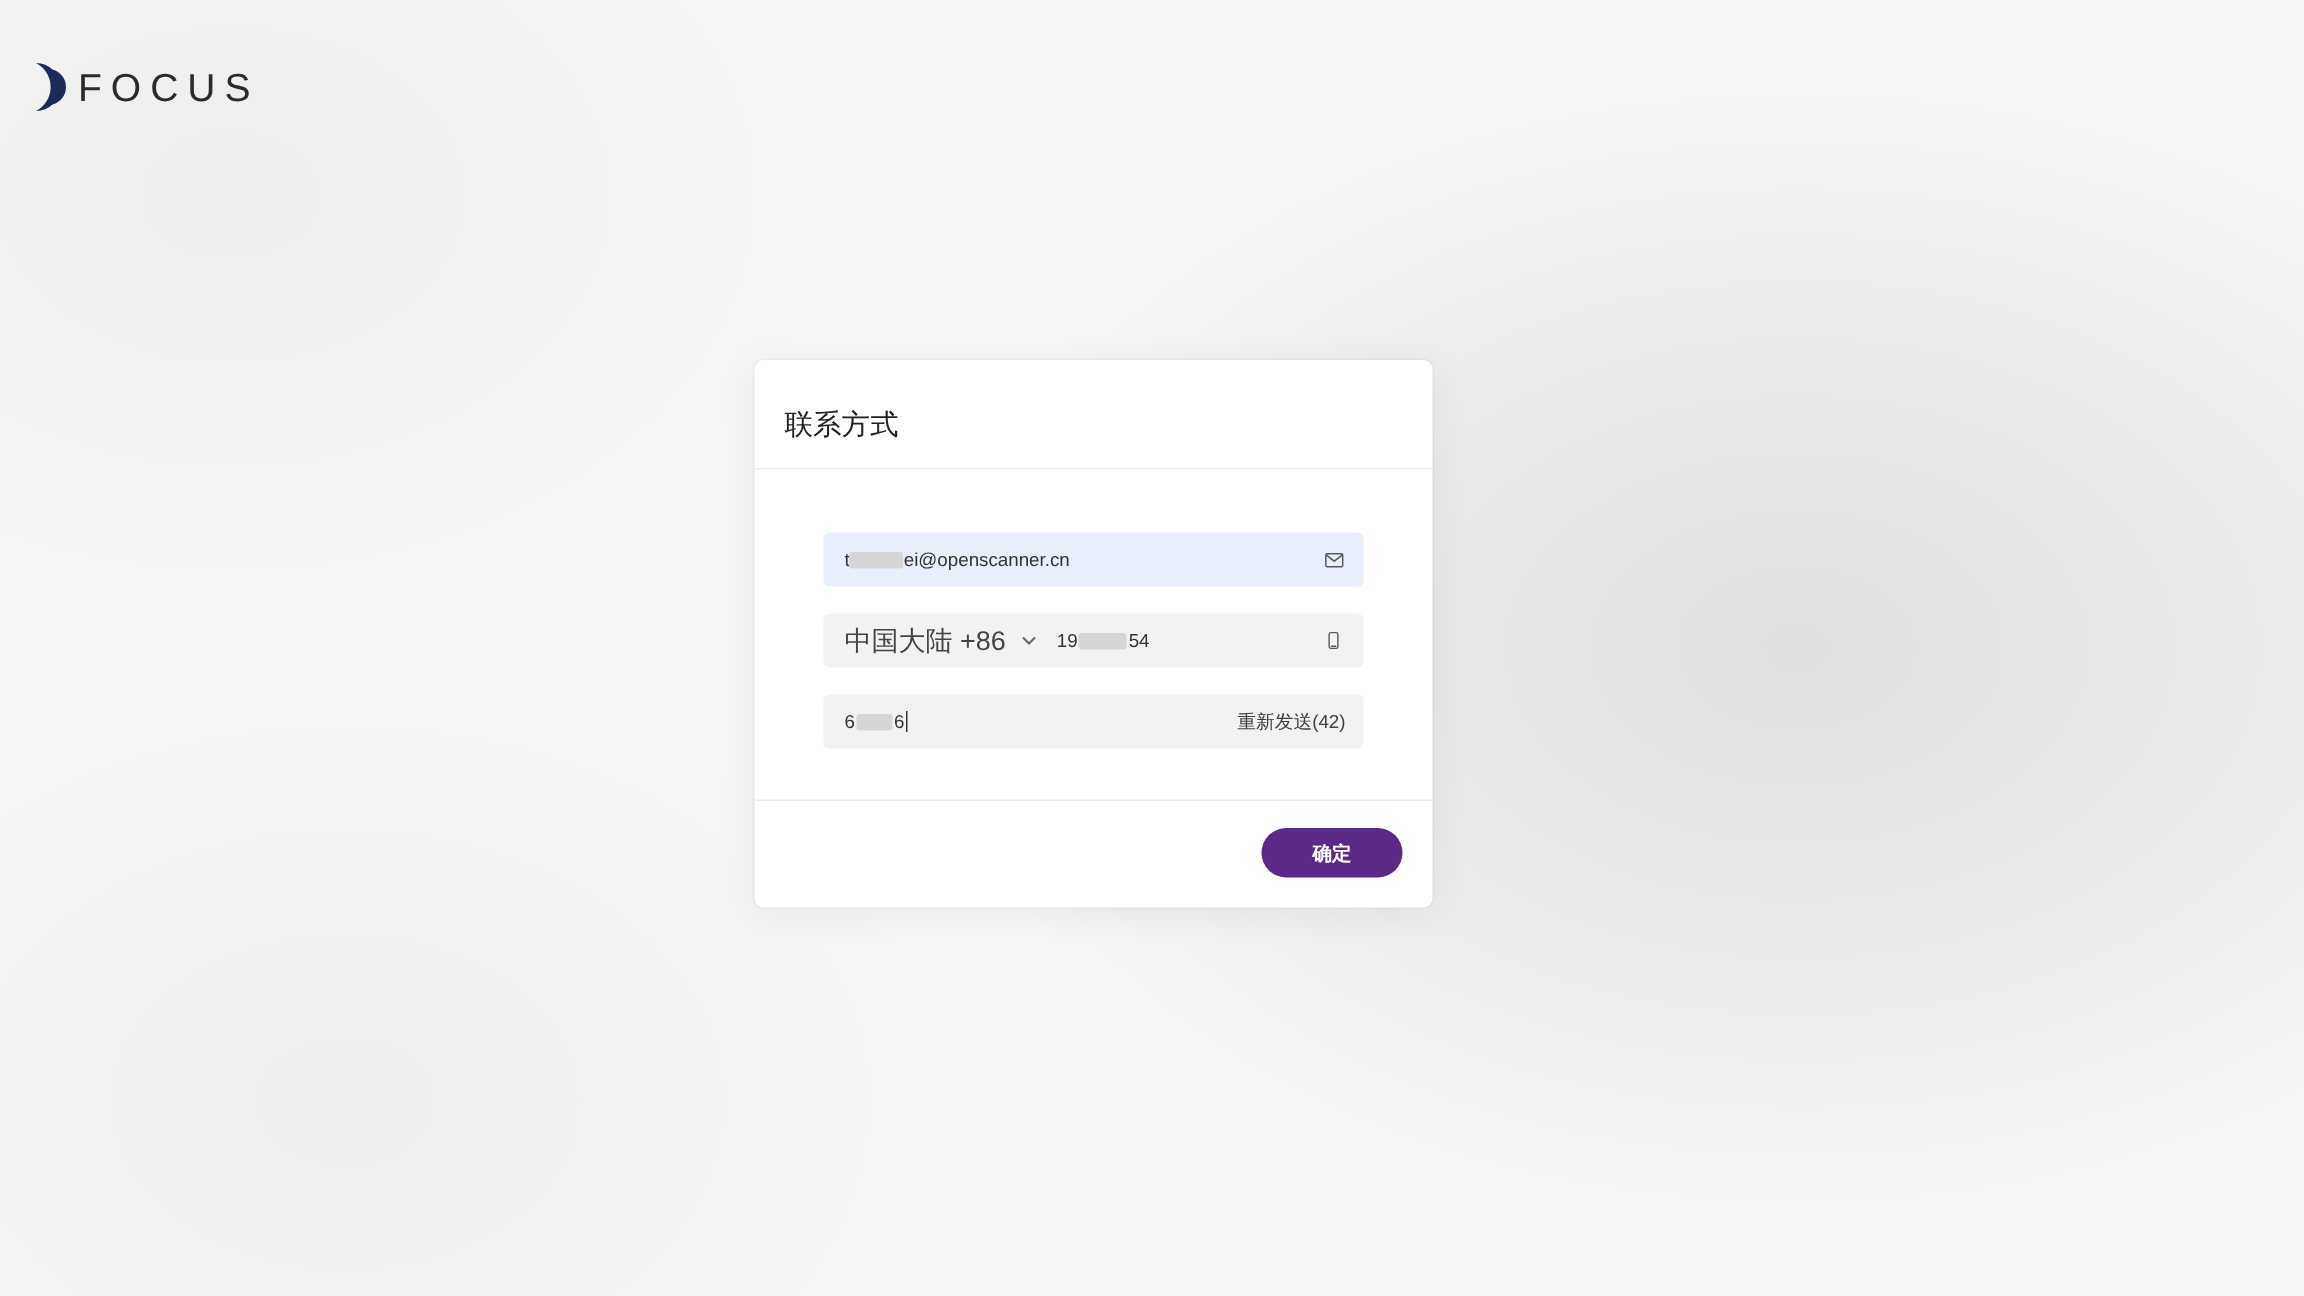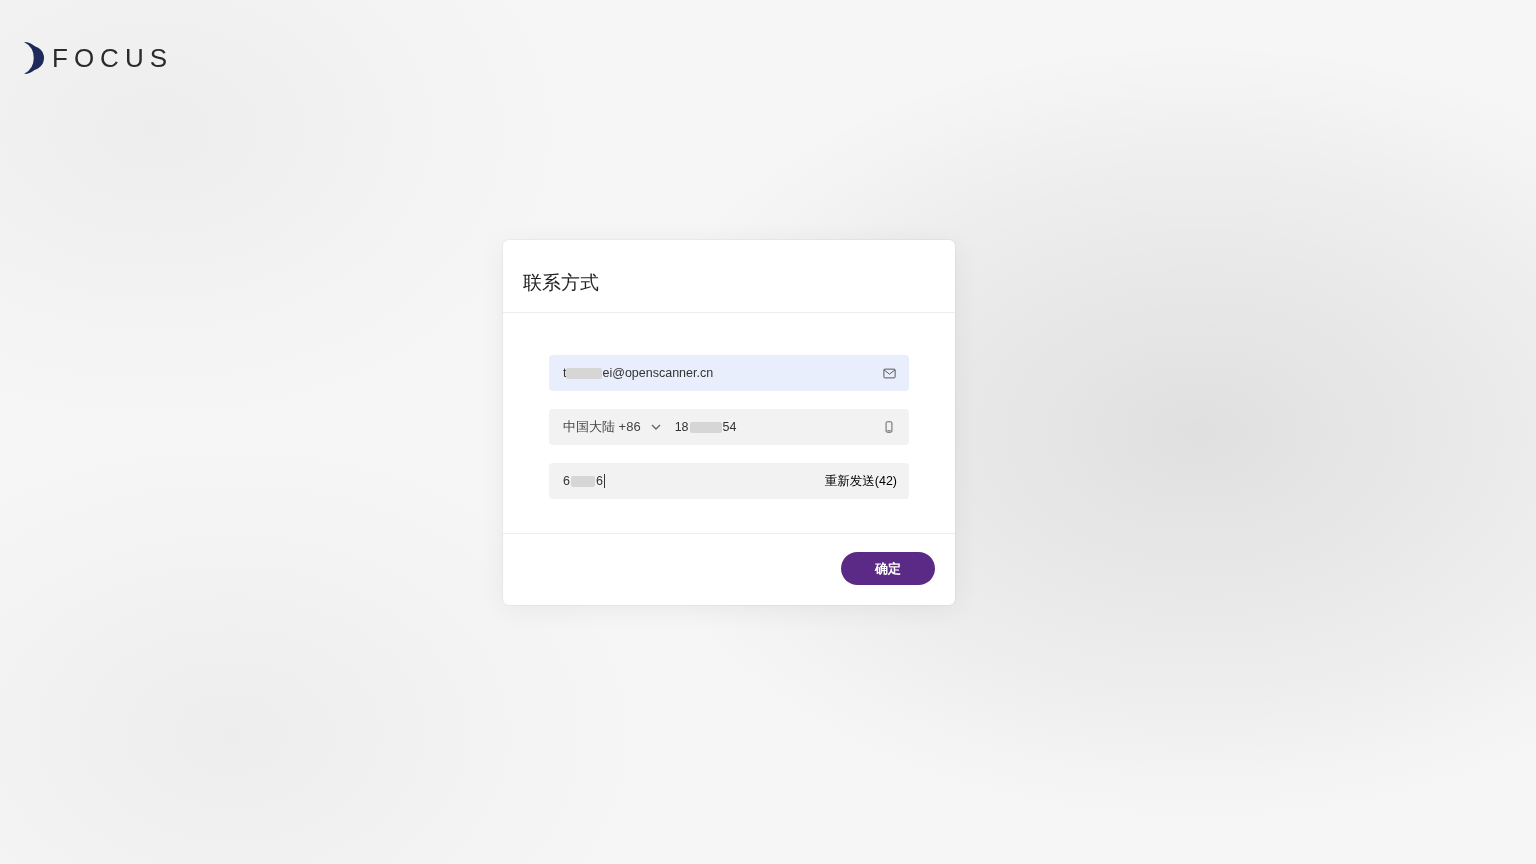--- a/index.html
+++ b/index.html
@@ -70,28 +70,28 @@
   .field .right-icon {
     width: 16px; height: 16px;
     display: flex; align-items: center; justify-content: center;
     color: #595959;
   }
   .country-select {
     display: flex;
     align-items: center;
     gap: 10px;
     color: #444;
-    font-size: 13px;
+    font-size: 18px;
     cursor: pointer;
     margin-right: 14px;
   }
   .chevron { width: 10px; height: 10px; display: inline-flex; }
   .code-field { margin-bottom: 0; }
   .resend {
-    color: #000000;
+    color: #404040;
     font-size: 12.5px;
     white-space: nowrap;
   }
 
   .card-footer {
     border-top: 1px solid #ededed;
     padding: 18px 20px 20px 20px;
     display: flex;
     justify-content: flex-end;
   }
@@ -151,21 +151,21 @@
     <div class="field">
       <span class="country-select">
         <span>中国大陆 +86</span>
         <span class="chevron">
           <svg viewBox="0 0 10 10" width="10" height="10">
               <path d="M1 3l4 4 4-4" fill="none" stroke="#666" stroke-width="1.4"></path>
             </svg>
         </span>
       </span>
       <span>
-        <span>18</span><span class="mask" style="width:32px;margin:0 1px;"></span><span>54</span>
+        <span>19</span><span class="mask" style="width:32px;margin:0 1px;"></span><span>54</span>
       </span>
       <span style="flex:1"></span>
       <span class="right-icon">
         <svg viewBox="0 0 24 24" width="14" height="14" fill="none" stroke="currentColor" stroke-width="1.6">
           <rect x="7" y="3" width="10" height="18" rx="2"></rect>
           <line x1="9" y1="18.5" x2="15" y2="18.5"></line>
         </svg>
       </span>
     </div>
 

